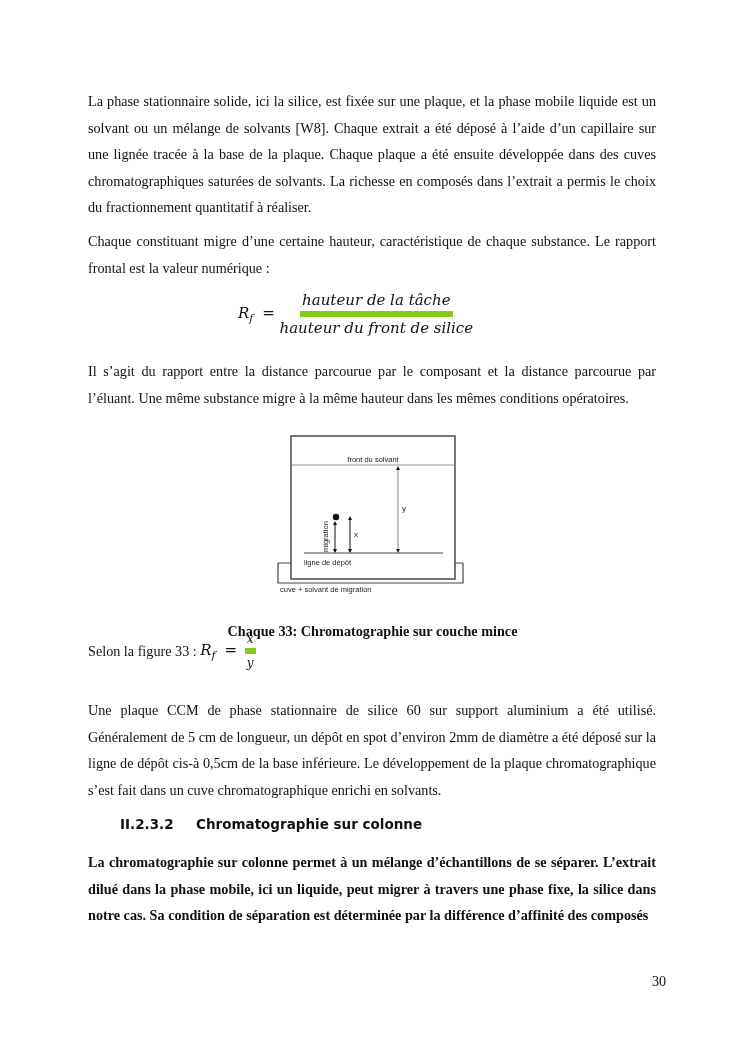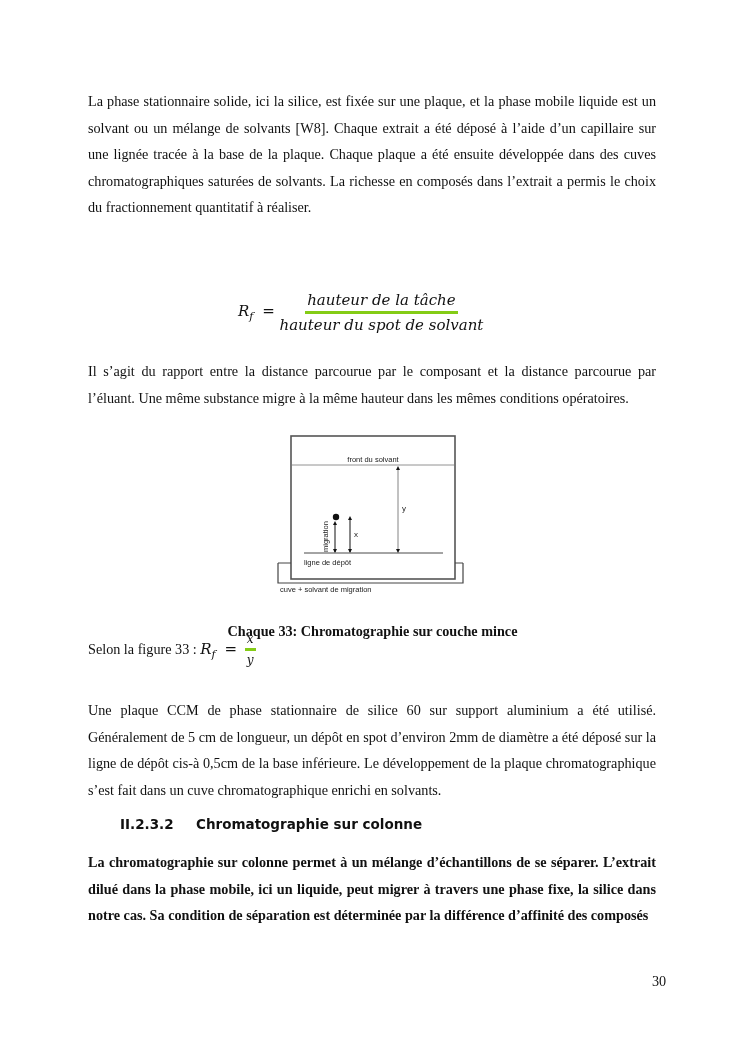--- a/index.html
+++ b/index.html
@@ -3,46 +3,47 @@
   <meta charset="utf-8">
   <style>
     html, body { margin: 0; padding: 0; background: #ffffff; }
     body { width: 745px; height: 1053px; position: relative; overflow: hidden;
            font-family: "Liberation Serif", "DejaVu Serif", serif; color: #111; }
     .page { position: absolute; left: 0; top: 0; width: 745px; height: 1053px; }
     .para { position: absolute; left: 88px; width: 568px; font-size: 14.2px; line-height: 26.5px;
             text-align: justify; margin: 0; }
     .eq-block { position: absolute; font-family: "DejaVu Serif", serif; font-style: italic; }
     .frac { display: inline-flex; flex-direction: column; align-items: center; vertical-align: middle; }
-    .frac .num { border-bottom: 3px solid #84cc16; padding: 0 2px 2px 2px; font-style: italic; }
+    .frac .num { border-bottom: 6px solid #84cc16; padding: 0 2px 2px 2px; font-style: italic; }
     .frac .den { padding-top: 2px; }
     .caption { position: absolute; left: 0; width: 745px; top: 623px; text-align: center;
                font-weight: bold; font-size: 14.2px; }
     .heading { position: absolute; left: 120px; top: 816px; font-family: "DejaVu Sans", sans-serif;
                font-weight: bold; font-size: 13.5px; }
     .heading .num { display: inline-block; width: 76px; }
     .pagenum { position: absolute; left: 652px; top: 973px; font-size: 14.2px; }
     svg text { font-family: "Liberation Sans", "DejaVu Sans", sans-serif; }
   </style>
 </head>
 <body>
 
 <div class="page">
 
   <p class="para" style="top:88px;">La phase stationnaire solide, ici la silice, est fixée sur une plaque, et la phase mobile liquide est un solvant ou un mélange de solvants [W8]. Chaque extrait a été déposé à l’aide d’un capillaire sur une lignée tracée à la base de la plaque. Chaque plaque a été ensuite développée dans des cuves chromatographiques saturées de solvants. La richesse en composés dans l’extrait a permis le choix du fractionnement quantitatif à réaliser.</p>
 
+  <p class="para" style="top:228px;">Chaque constituant migre d’une certaine hauteur, caractéristique de chaque substance. Le rapport frontal est la valeur numérique :</p>
 
   <div class="eq-block" style="left:238px; top:291px; font-size:15px;">
     <span style="display:inline-block; vertical-align:middle; ">
       <span>R</span><sub style="font-size:11px;">f</sub>
       <span style="font-style:normal; margin-left:4px;">=</span>
     </span>
     <span class="frac">
       <span class="num">hauteur de la tâche</span>
-      <span class="den">hauteur du spot de solvant</span>
+      <span class="den">hauteur du front de silice</span>
     </span>
   </div>
 
   <p class="para" style="top:358px;">Il s’agit du rapport entre la distance parcourue par le composant et la distance parcourue par l’éluant. Une même substance migre à la même hauteur dans les mêmes conditions opératoires.</p>
 
   <svg style="position:absolute; left:270px; top:430px;" width="200" height="170" viewBox="270 430 200 170">
 
     <rect x="291" y="436" width="164" height="143" fill="#fff" stroke="#555" stroke-width="1.6"></rect>
 
     <polyline points="278,563 278,583 463,583 463,563" fill="none" stroke="#444" stroke-width="1.2"></polyline>

